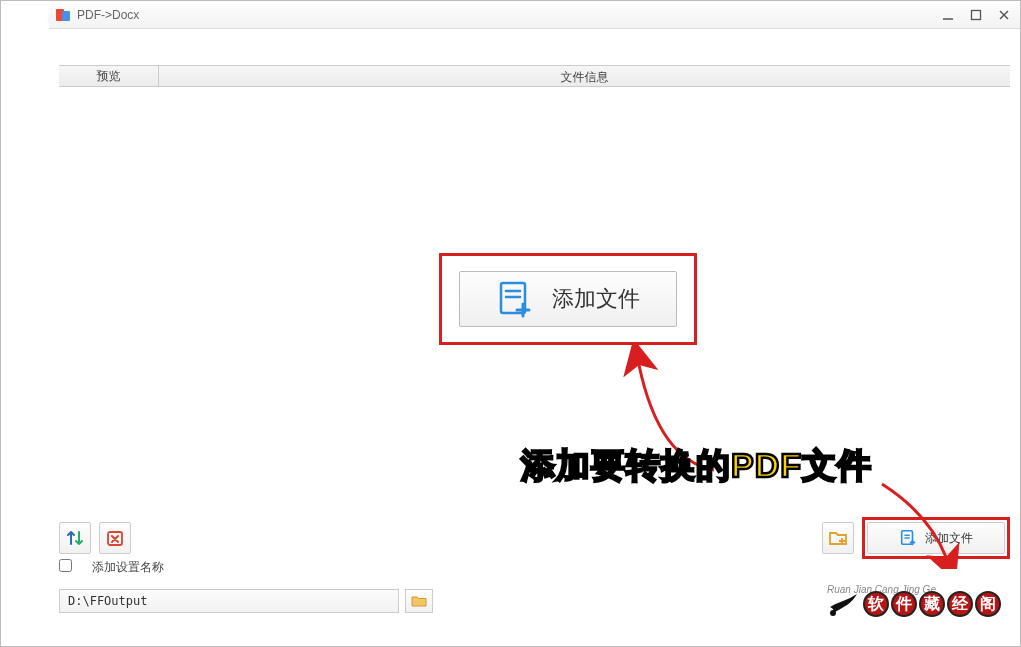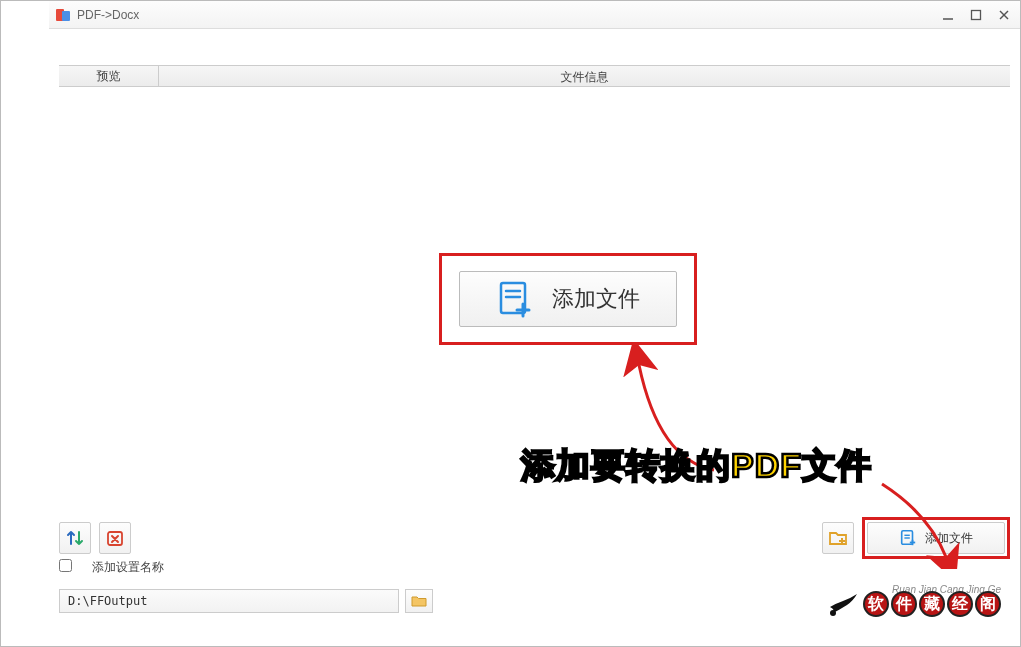--- a/index.html
+++ b/index.html
@@ -177,21 +177,21 @@
     .path-left { display: flex; align-items: center; }
     .watermark {
       position: absolute;
       right: 20px; bottom: 28px;
       pointer-events: none;
     }
     .wm-top {
       font-size: 10px;
       color: #888;
       font-style: italic;
-      text-align: right;
+      text-align: left;
       margin-bottom: -4px;
     }
     .wm-main {
       display: flex;
       gap: 2px;
     }
     .wm-char {
       width: 26px; height: 26px;
       border-radius: 50%;
       background: #b81414;

